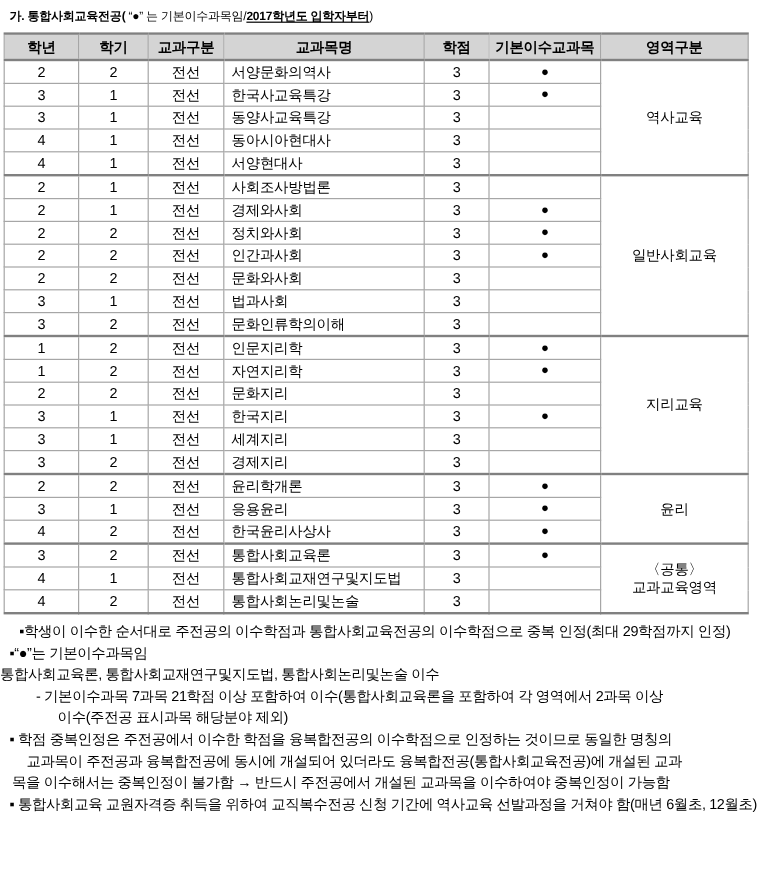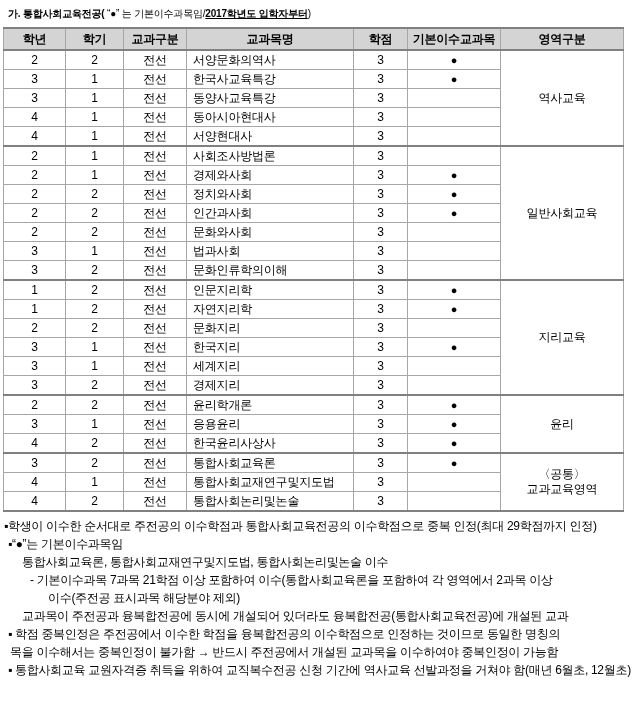--- a/index.html
+++ b/index.html
@@ -299,24 +299,24 @@
           <td>2</td>
           <td>전선</td>
           <td class="course-name">통합사회논리및논술</td>
           <td>3</td>
           <td></td>
         </tr>
       </tbody>
   </table>
 
   <div class="notes" id="notes">
-      <div class="note-line" style="padding-left: 4px;"><span>▪학생이 이수한 순서대로 주전공의 이수학점과 통합사회교육전공의 이수학점으로 중복 인정(최대 29학점까지 인정)</span></div>
+      <div class="note-line" style="padding-left: 16px;"><span>▪학생이 이수한 순서대로 주전공의 이수학점과 통합사회교육전공의 이수학점으로 중복 인정(최대 29학점까지 인정)</span></div>
       <div class="note-line" style="padding-left: 8px;"><span>▪“●”는 기본이수과목임</span></div>
-      <div class="note-line" style="padding-left: 22px;"><span>통합사회교육론, 통합사회교재연구및지도법, 통합사회논리및논술 이수</span></div>
+      <div class="note-line" style=""><span>통합사회교육론, 통합사회교재연구및지도법, 통합사회논리및논술 이수</span></div>
       <div class="note-line" style="padding-left: 30px;"><span>- 기본이수과목 7과목 21학점 이상 포함하여 이수(통합사회교육론을 포함하여 각 영역에서 2과목 이상</span></div>
       <div class="note-line" style="padding-left: 48px;"><span>이수(주전공 표시과목 해당분야 제외)</span></div>
+      <div class="note-line" style="padding-left: 8px;"><span>▪ 학점 중복인정은 주전공에서 이수한 학점을 융복합전공의 이수학점으로 인정하는 것이므로 동일한 명칭의</span></div>
       <div class="note-line" style="padding-left: 22px;"><span>교과목이 주전공과 융복합전공에 동시에 개설되어 있더라도 융복합전공(통합사회교육전공)에 개설된 교과</span></div>
-      <div class="note-line" style="padding-left: 8px;"><span>▪ 학점 중복인정은 주전공에서 이수한 학점을 융복합전공의 이수학점으로 인정하는 것이므로 동일한 명칭의</span></div>
       <div class="note-line" style="padding-left: 10px;"><span>목을 이수해서는 중복인정이 불가함 → 반드시 주전공에서 개설된 교과목을 이수하여야 중복인정이 가능함</span></div>
       <div class="note-line" style="padding-left: 8px;"><span>▪ 통합사회교육 교원자격증 취득을 위하여 교직복수전공 신청 기간에 역사교육 선발과정을 거쳐야 함(매년 6월초, 12월초)</span></div>
     </div>
 
 </div>
 
 </body></html>

